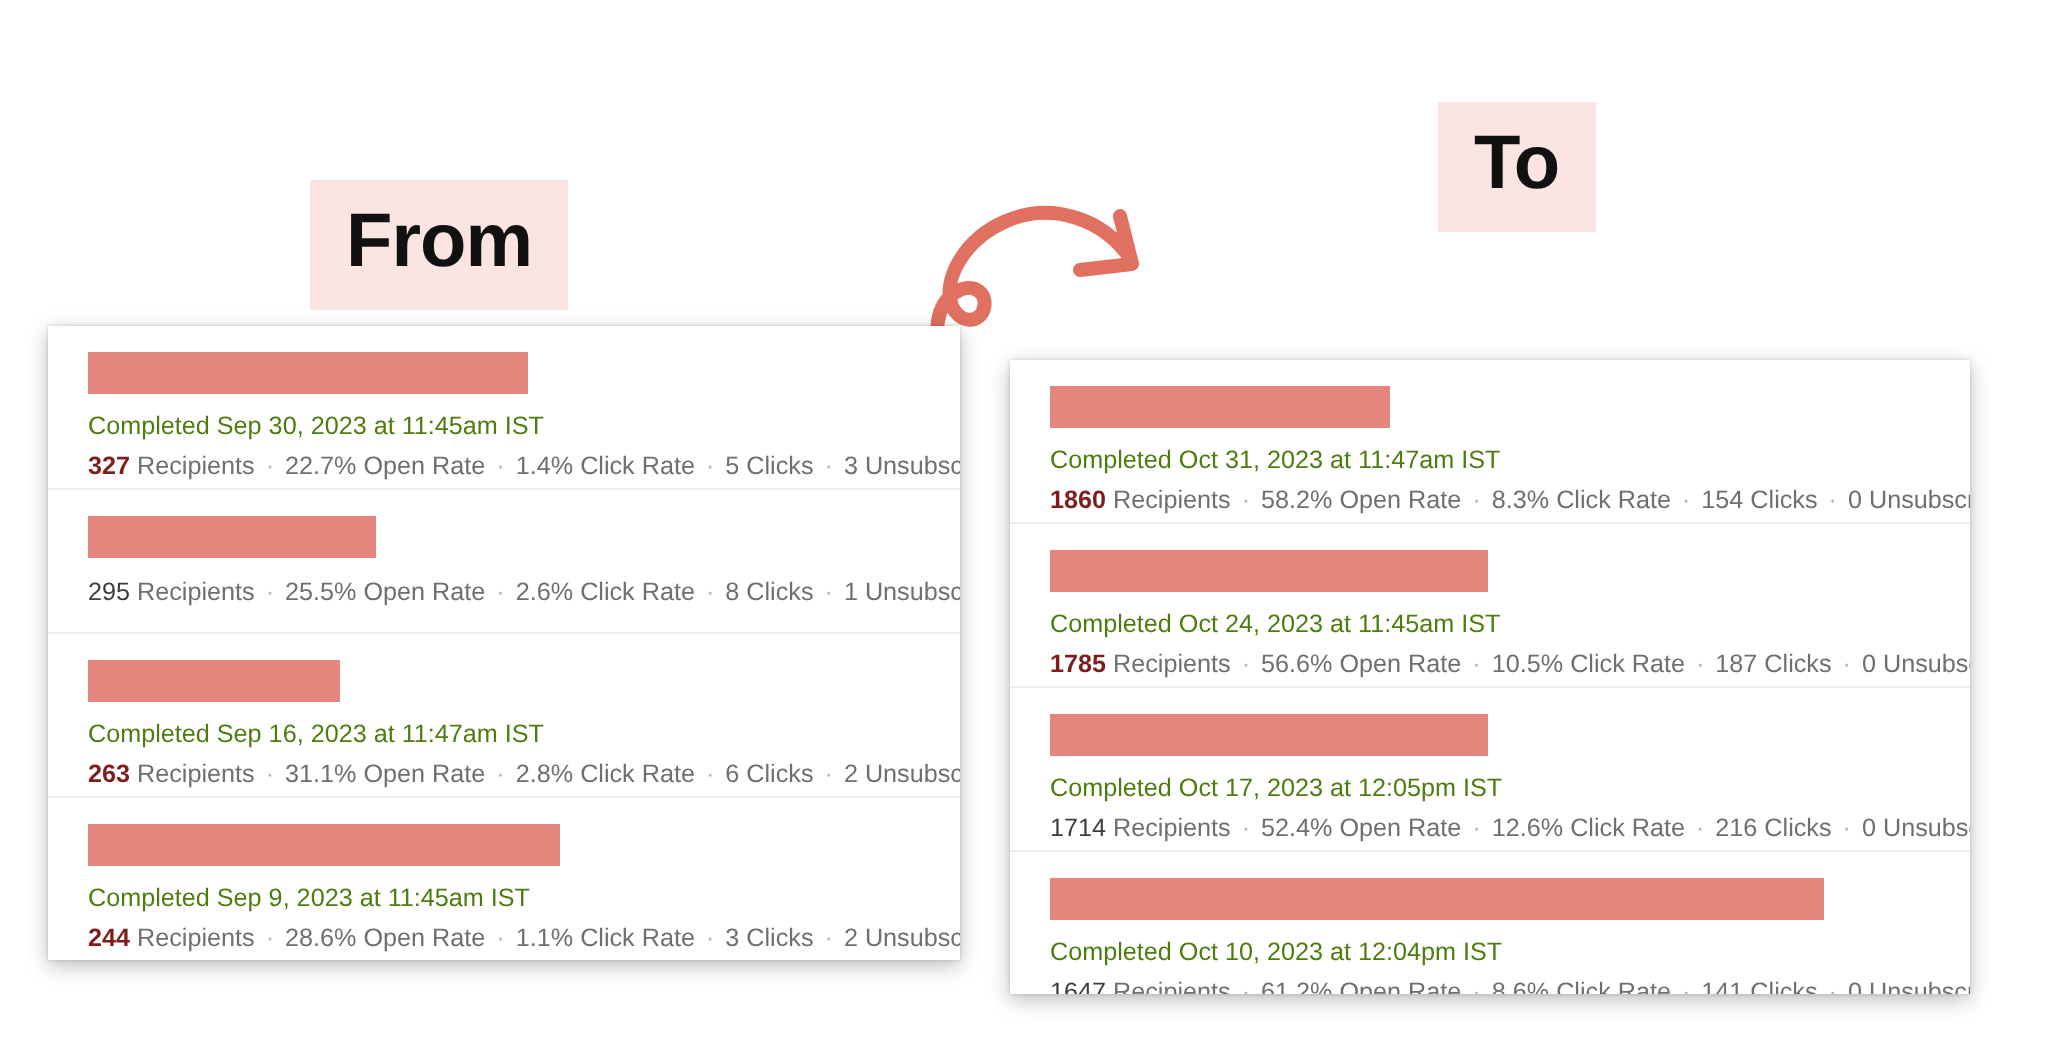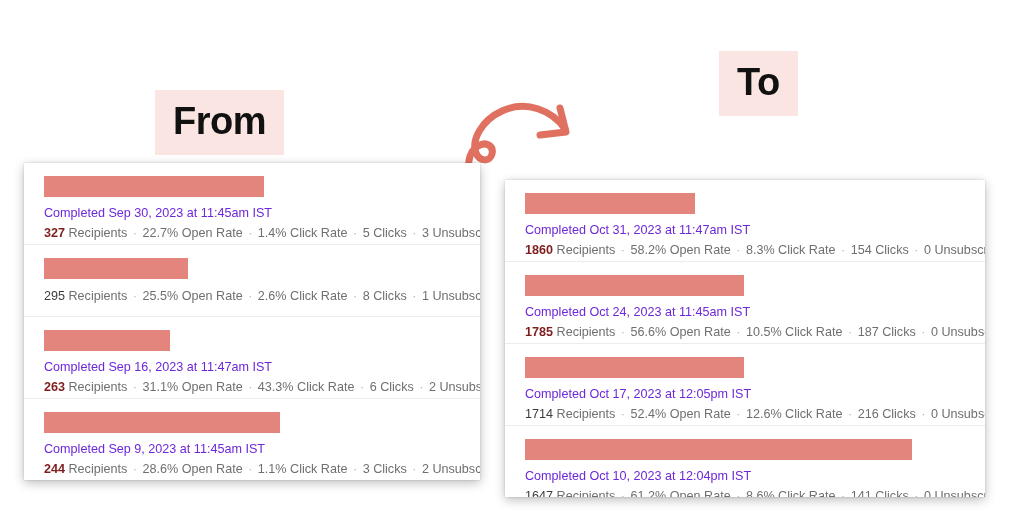--- a/index.html
+++ b/index.html
@@ -79,21 +79,21 @@
   }
   .row:last-child { border-bottom: none; }
 
   .redact-bar {
     height: 21px;
     background: #e3857c;
     margin-bottom: 7px;
   }
   .row-date {
     font-size: 12.6px;
-    color: #6d28d9;
+    color: #4d7c0f;
     line-height: 19px;
     white-space: nowrap;
   }
   .row-stats {
     font-size: 12.6px;
     color: #6f6f6f;
     line-height: 21px;
     white-space: nowrap;
   }
   .row-stats .count {
@@ -161,21 +161,21 @@
 
       <div class="row">
         <div class="redact-bar" style="width: 126px;"></div>
         <div class="row-date">Completed Sep 16, 2023 at 11:47am IST</div>
         <div class="row-stats">
           <span class="count bold">263</span>
           <span>Recipients</span>
           <span class="sep">·</span>
           <span>31.1% Open Rate</span>
           <span class="sep">·</span>
-          <span>43.3% Click Rate</span>
+          <span>2.8% Click Rate</span>
           <span class="sep">·</span>
           <span>6 Clicks</span>
           <span class="sep">·</span>
           <span>2 Unsubscribers</span>
         </div>
       </div>
 
       <div class="row">
         <div class="redact-bar" style="width: 236px;"></div>
         <div class="row-date">Completed Sep 9, 2023 at 11:45am IST</div>

